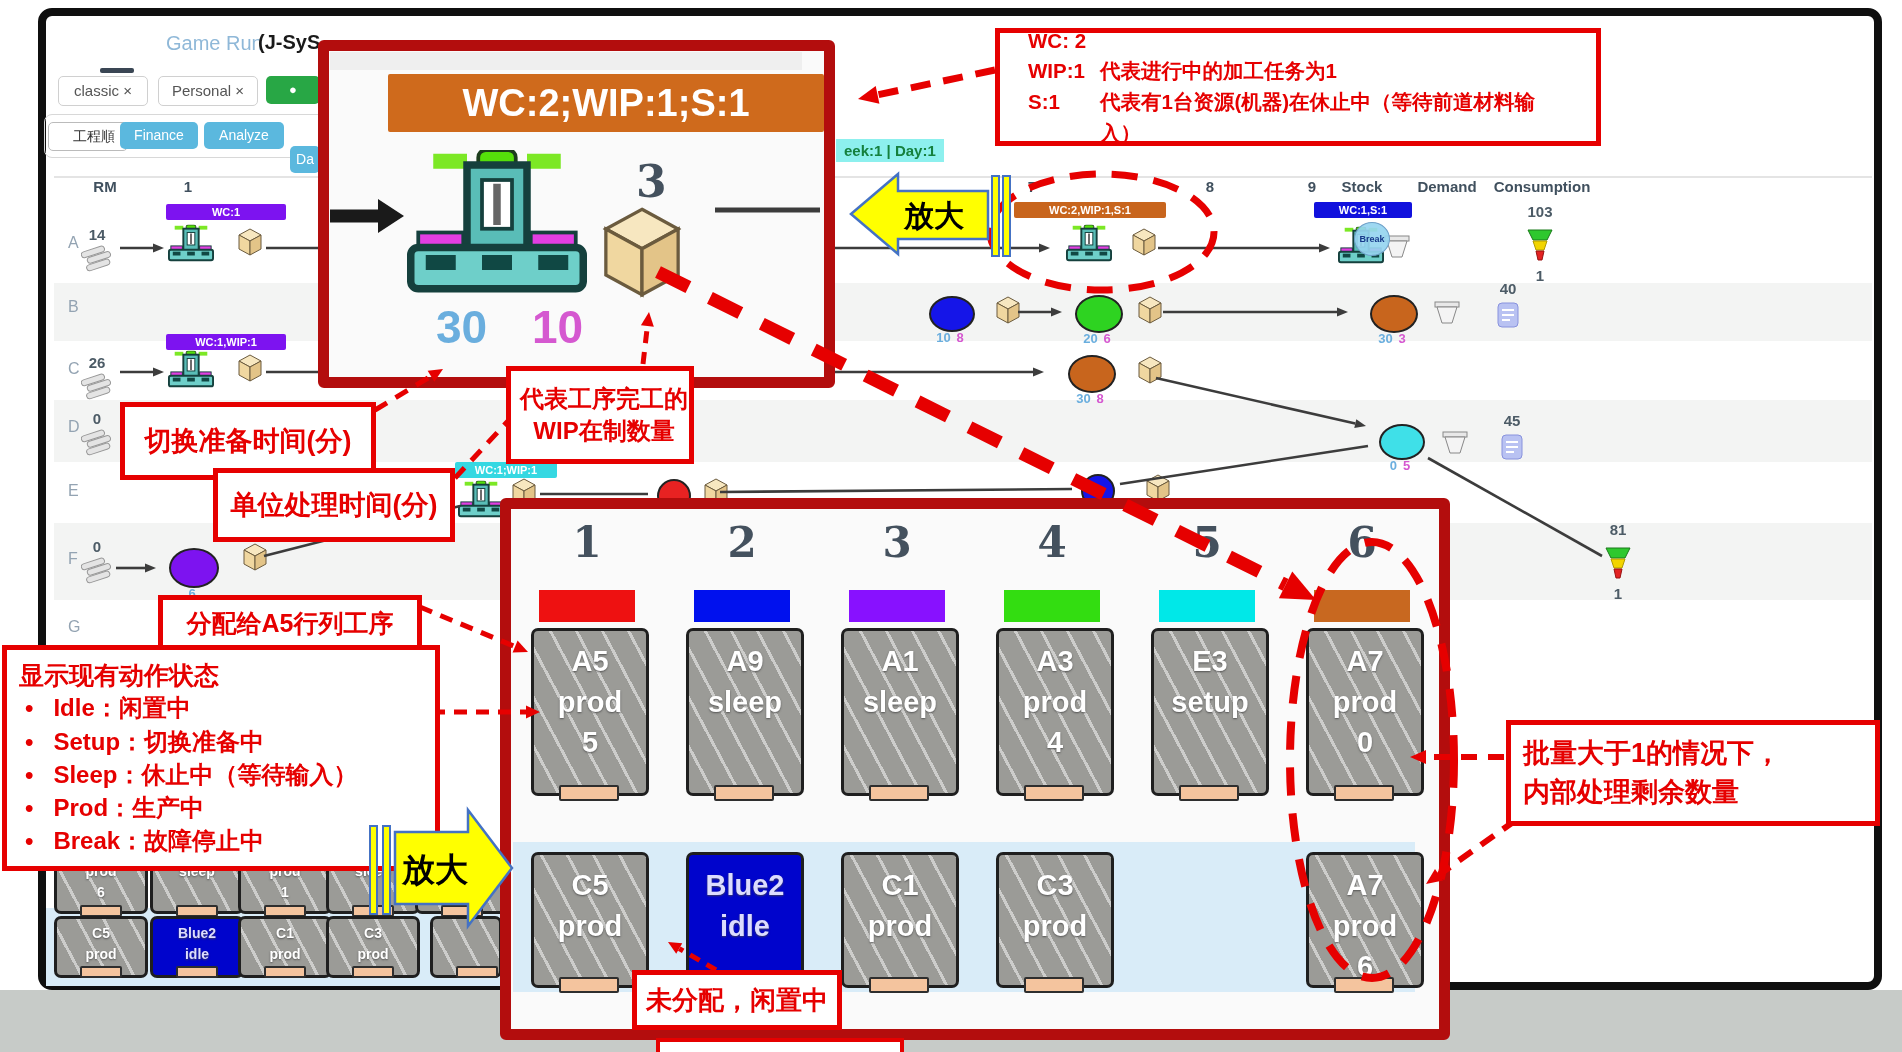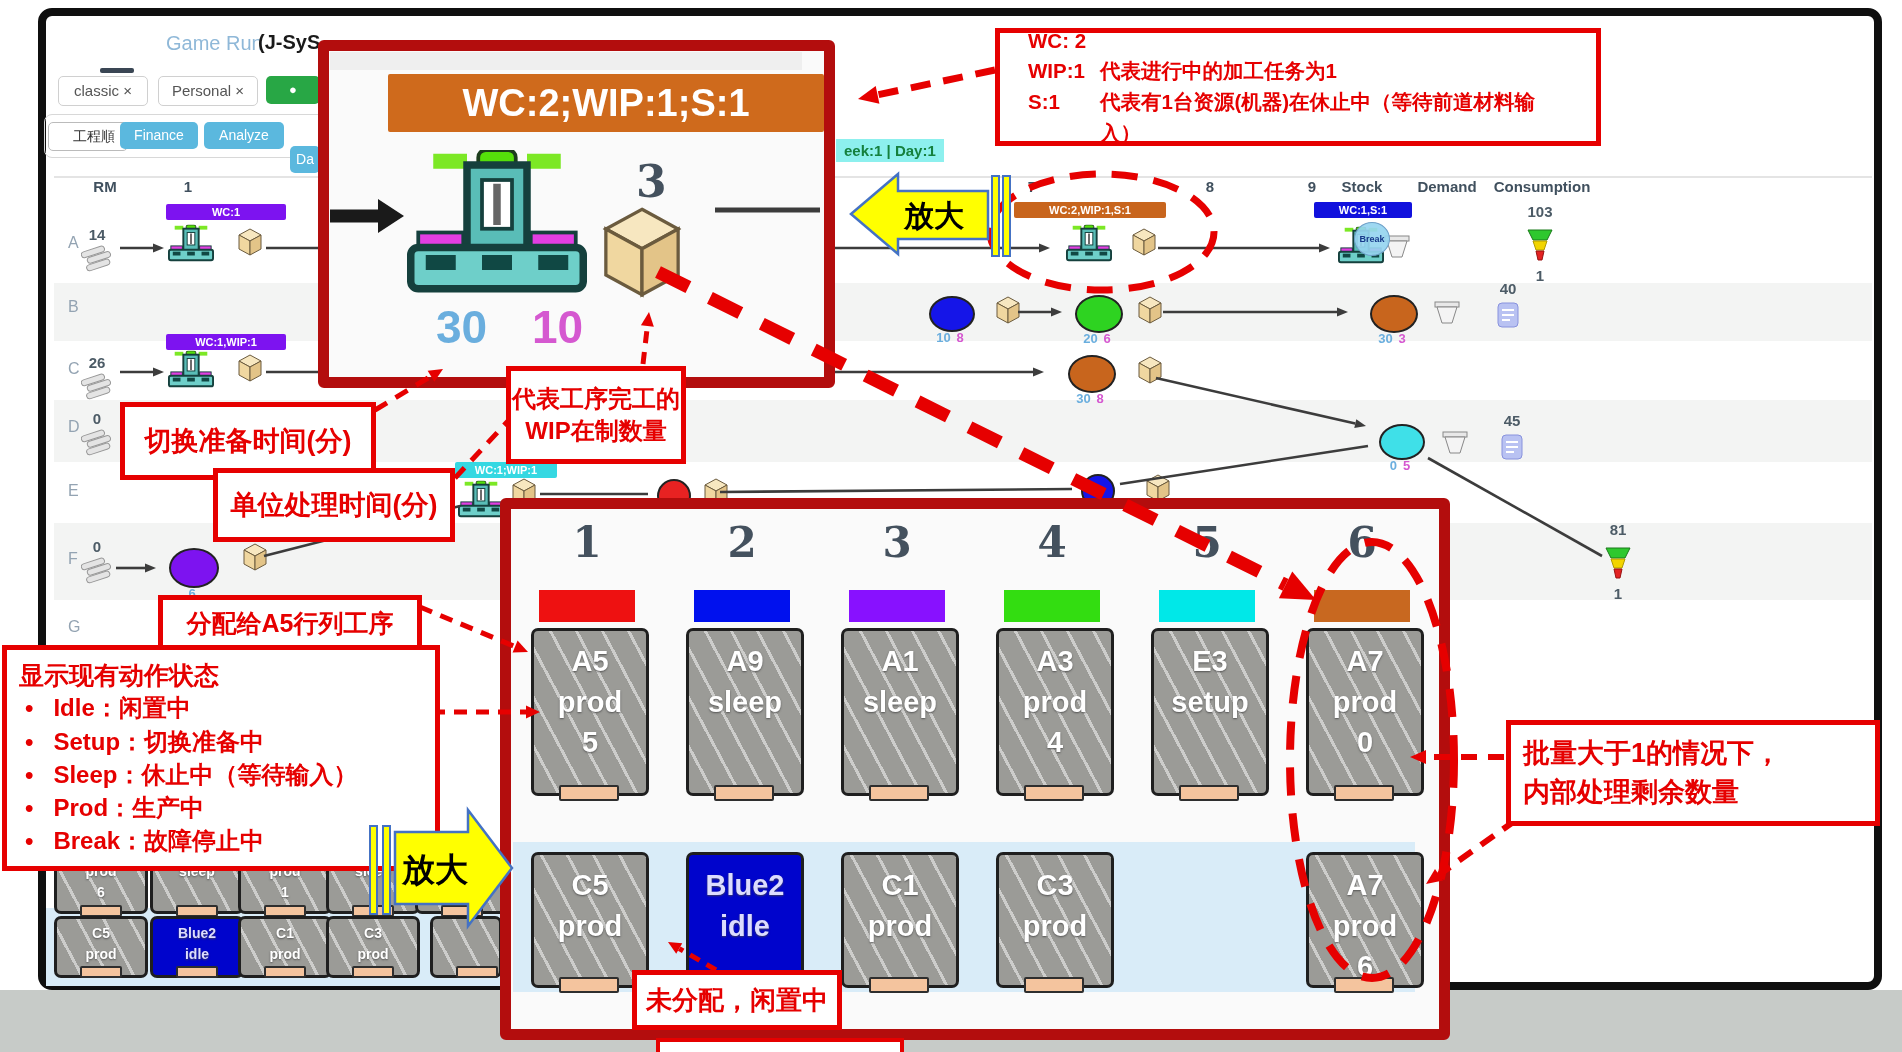--- a/index.html
+++ b/index.html
@@ -474,21 +474,21 @@
         <span class="leg-term">WIP:1</span>
         <span>代表进行中的加工任务为1</span>
       </div>
       <div class="leg-row">
         <span class="leg-term">S:1</span>
         <span>代表有1台资源(机器)在休止中（等待前道材料输入）</span>
       </div>
     </div>
   <div class="ann-box" style="left:120px;top:402px;width:246px;height:68px;font-size:27px;">切换准备时间(分)</div>
   <div class="ann-box" style="left:213px;top:468px;width:232px;height:64px;font-size:27px;">单位处理时间(分)</div>
-  <div class="ann-box" id="ann-wip" style="left:506px;top:366px;width:170px;height:88px;font-size:24px;line-height:1.35;">
+  <div class="ann-box" id="ann-wip" style="left:506px;top:366px;width:170px;height:88px;font-size:24px;line-height:1.35;padding-left:8px;">
       <div>代表工序完工的</div>
       <div>WIP在制数量</div>
     </div>
   <div class="ann-box" style="left:158px;top:595px;width:254px;height:46px;font-size:25px;">分配给A5行列工序</div>
   <div class="ann-box" id="ann-status" style="left:2px;top:645px;width:404px;height:204px;">
       <div class="ttl">显示现有动作状态</div>
       <div class="it">•&nbsp;&nbsp;&nbsp;Idle：闲置中</div>
       <div class="it">•&nbsp;&nbsp;&nbsp;Setup：切换准备中</div>
       <div class="it">•&nbsp;&nbsp;&nbsp;Sleep：休止中（等待输入）</div>
       <div class="it">•&nbsp;&nbsp;&nbsp;Prod：生产中</div>

